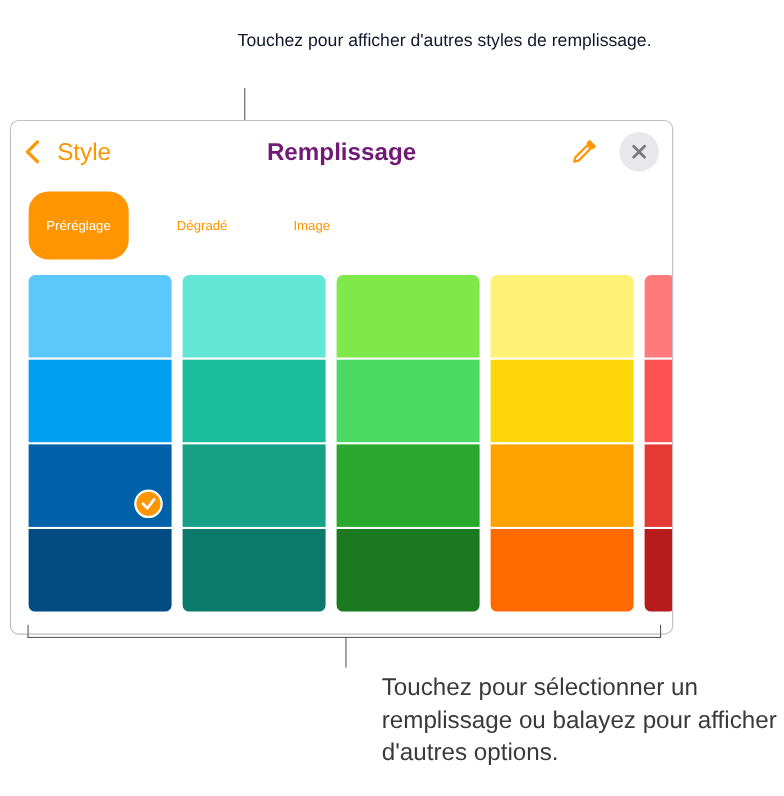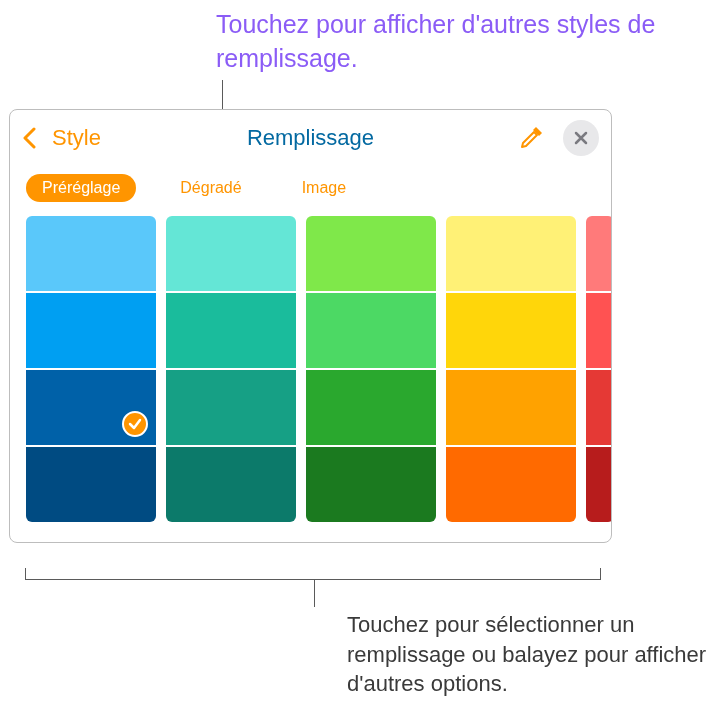--- a/index.html
+++ b/index.html
@@ -6,23 +6,23 @@
     body {
       font-family: -apple-system, "Helvetica Neue", Arial, sans-serif;
       background: #ffffff;
       width: 713px;
       height: 724px;
       position: relative;
     }
     .callout-top {
       position: absolute;
       left: 216px;
-      top: 8px;
-      font-size: 25px;
-      color: #8b5cf6;
+      top: 27px;
+      font-size: 16px;
+      color: #0f172a;
       line-height: 1.35;
     }
     .callout-top-line {
       position: absolute;
       left: 222px;
       top: 80px;
       width: 1px;
       height: 30px;
       background: #5a5a5a;
     }
@@ -50,22 +50,22 @@
       color: #ff9500;
       font-size: 22px;
       cursor: pointer;
     }
     .back-chevron svg { display: block; }
     .panel-title {
       position: absolute;
       left: 50%;
       transform: translateX(-50%);
       font-size: 22px;
-      font-weight: 400;
-      color: #0369a1;
+      font-weight: 700;
+      color: #701a75;
     }
     .header-right {
       margin-left: auto;
       display: flex;
       align-items: center;
       gap: 18px;
     }
     .eyedropper svg { display: block; }
     .close-btn {
       width: 36px;
@@ -78,23 +78,23 @@
       cursor: pointer;
     }
     .close-btn svg { display: block; }
     .tabs-row {
       display: flex;
       align-items: center;
       gap: 28px;
       padding: 8px 16px 14px 16px;
     }
     .tab {
-      font-size: 16px;
+      font-size: 12px;
       color: #ff9500;
-      padding: 5px 16px;
+      padding: 24px 16px;
       border-radius: 18px;
       cursor: pointer;
     }
     .tab.active {
       background: #ff9500;
       color: #ffffff;
       font-weight: 500;
     }
     .swatch-area {
       padding: 0 16px 20px 16px;

